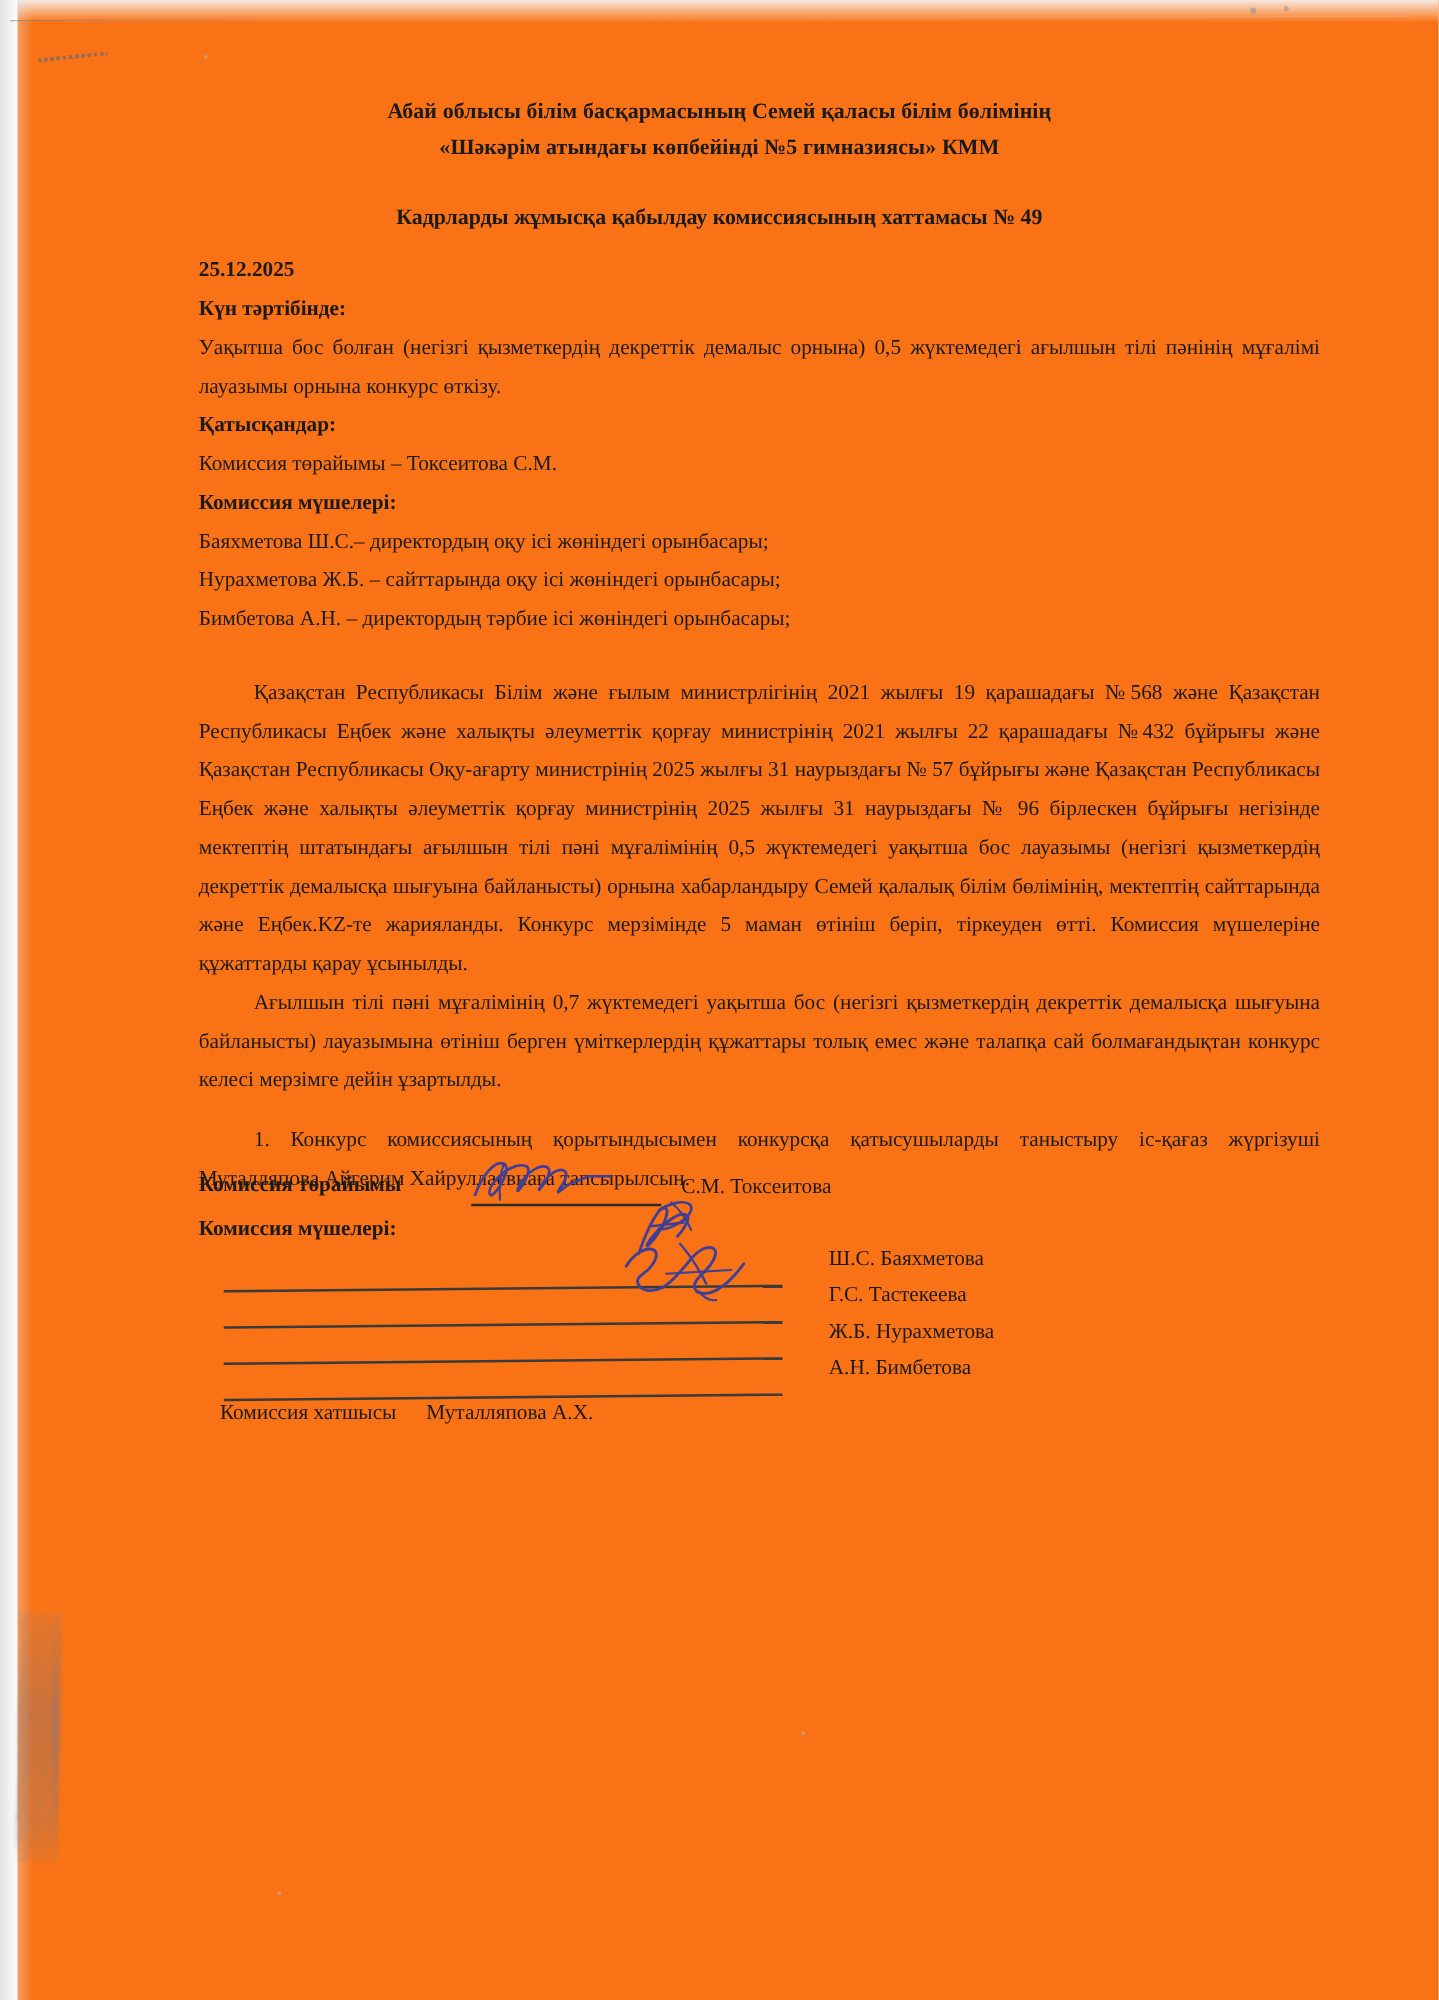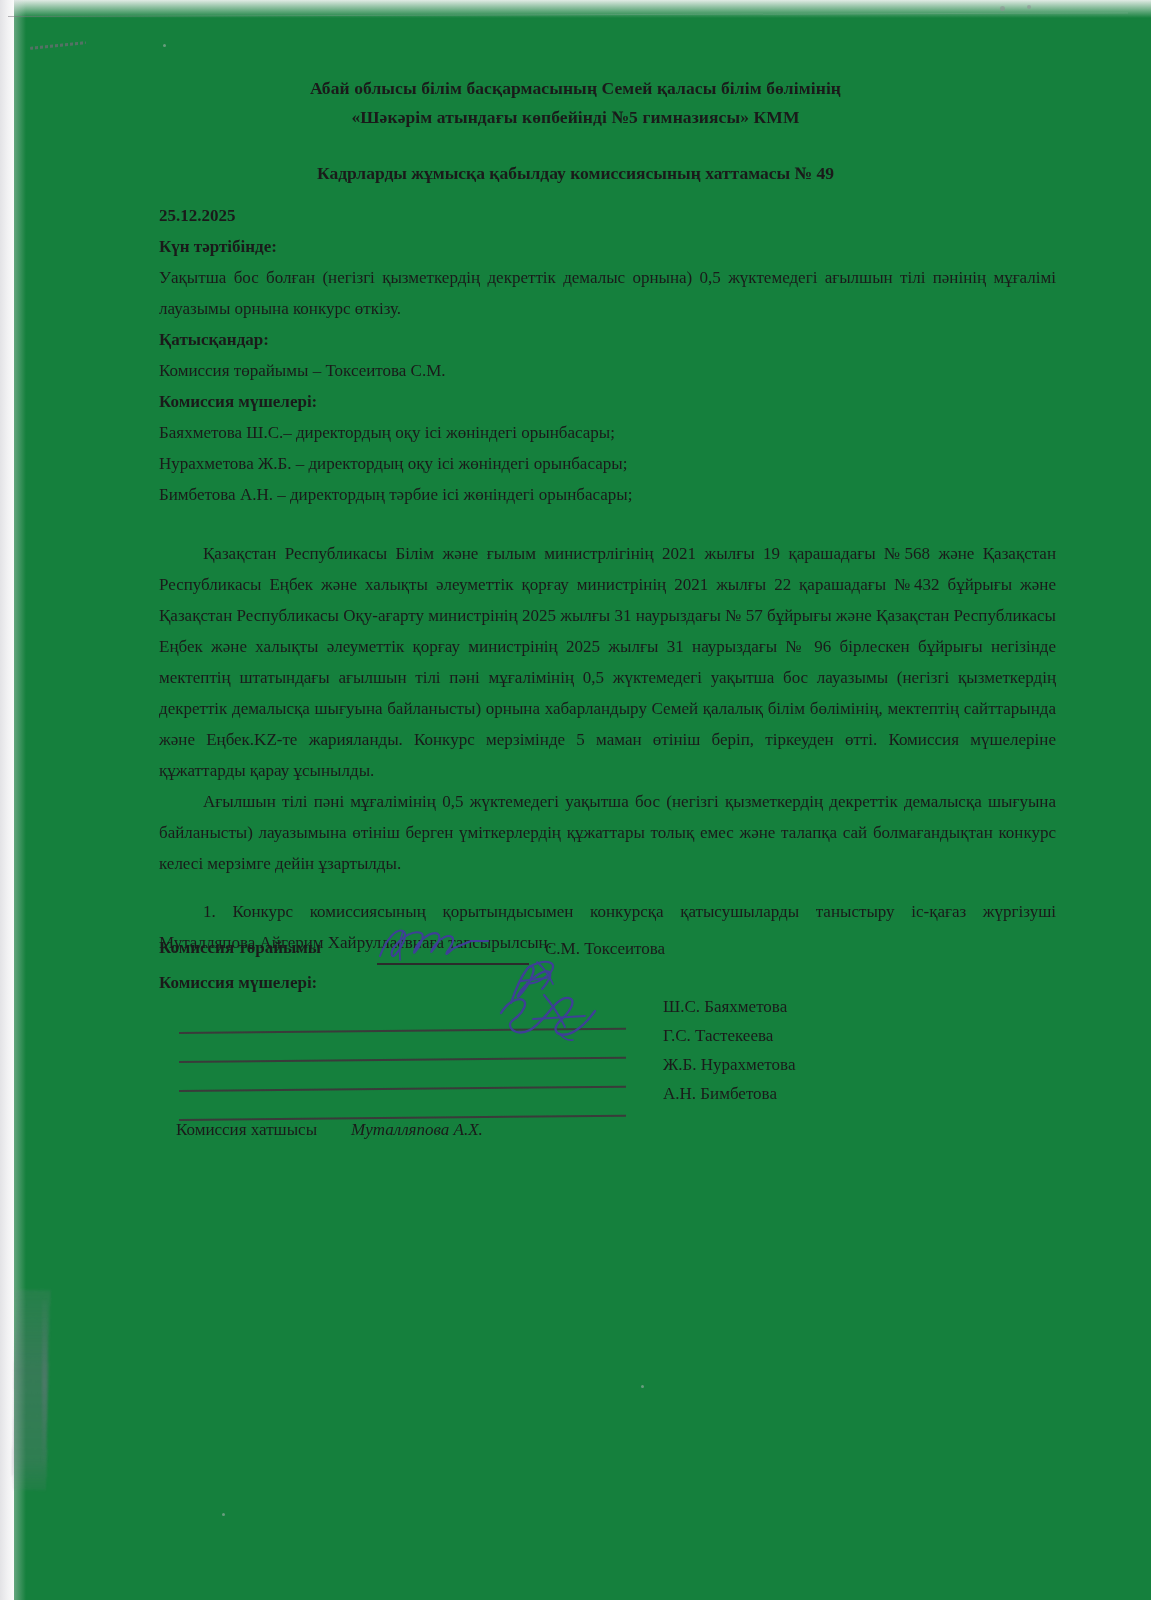--- a/index.html
+++ b/index.html
@@ -9,21 +9,21 @@
     background:#ffffff;
     font-family:"Liberation Serif","DejaVu Serif",serif;
     color:#1a1a1a;
     overflow:hidden;
     position:relative;
   }
 
   
   #page{
     position:absolute;inset:0;
-    background:#15803d;
+    background:#f97316;
   }
   
   #page:before{
     content:"";position:absolute;inset:0;
     background:
       linear-gradient(90deg,rgba(225,225,228,.85) 0px,rgba(249,249,249,0) 26px),
       linear-gradient(180deg,rgba(246,246,246,.9) 0px,rgba(255,255,255,0) 18px);
     pointer-events:none;
   }
   
@@ -96,21 +96,21 @@
   .members-label{font-weight:bold;margin-top:3px;display:block;}
 
   .mem-rows{position:relative;margin-top:10px;height:116px;}
   .mem-rule{
     position:absolute;left:20px;width:447px;height:1.5px;background:#3a3a3a;
     transform-origin:left center;
   }
   .mem-name{position:absolute;left:484px;white-space:nowrap;padding-left:20px;}
 
   .secretary{position:absolute;left:176px;top:1120px;font-size:17px;}
-  .secretary .sec-name{margin-left:34px;font-style:italic;}
+  .secretary .sec-name{margin-left:24px;}
 
   
   .ink{position:absolute;pointer-events:none;}
   .ink svg{display:block;overflow:visible;}
   .ink path{fill:none;stroke:#3f3f97;stroke-linecap:round;stroke-linejoin:round;}
 </style>
 </head>
 <body>
 
 <div id="page">
@@ -139,27 +139,27 @@
       <div class="date">25.12.2025</div>
 
       <span class="lbl">Күн тәртібінде:</span>
       <p class="para">Уақытша бос болған (негізгі қызметкердің декреттік демалыс орнына) 0,5 жүктемедегі ағылшын тілі пәнінің мұғалімі лауазымы орнына конкурс өткізу.</p>
 
       <span class="lbl">Қатысқандар:</span>
       <p class="para nojust">Комиссия төрайымы – Токсеитова С.М.</p>
 
       <span class="lbl">Комиссия мүшелері:</span>
       <p class="para nojust">Баяхметова Ш.С.– директордың оқу ісі жөніндегі орынбасары;</p>
-      <p class="para nojust">Нурахметова Ж.Б. – директордың оқу ісі жөніндегі орынбасары;</p>
+      <p class="para nojust">Нурахметова Ж.Б. – сайттарында оқу ісі жөніндегі орынбасары;</p>
       <p class="para nojust">Бимбетова А.Н. – директордың тәрбие ісі жөніндегі орынбасары;</p>
 
       <div class="gap-lg"></div>
 
       <p class="para indent">Қазақстан Республикасы Білім және ғылым министрлігінің 2021 жылғы 19 қарашадағы №568 және Қазақстан Республикасы Еңбек және халықты әлеуметтік қорғау министрінің 2021 жылғы 22 қарашадағы №432 бұйрығы және Қазақстан Республикасы Оқу-ағарту министрінің 2025 жылғы 31 наурыздағы № 57 бұйрығы және Қазақстан Республикасы Еңбек және халықты әлеуметтік қорғау министрінің 2025 жылғы 31 наурыздағы № 96 бірлескен бұйрығы негізінде мектептің штатындағы ағылшын тілі пәні мұғалімінің 0,5 жүктемедегі уақытша бос лауазымы (негізгі қызметкердің декреттік демалысқа шығуына байланысты) орнына хабарландыру Семей қалалық білім бөлімінің, мектептің сайттарында және Еңбек.KZ-те жарияланды. Конкурс мерзімінде 5 маман өтініш беріп, тіркеуден өтті. Комиссия мүшелеріне құжаттарды қарау ұсынылды.</p>
-      <p class="para indent">Ағылшын тілі пәні мұғалімінің 0,5 жүктемедегі уақытша бос (негізгі қызметкердің декреттік демалысқа шығуына байланысты) лауазымына өтініш берген үміткерлердің құжаттары толық емес және талапқа сай болмағандықтан конкурс келесі мерзімге дейін ұзартылды.</p>
+      <p class="para indent">Ағылшын тілі пәні мұғалімінің 0,7 жүктемедегі уақытша бос (негізгі қызметкердің декреттік демалысқа шығуына байланысты) лауазымына өтініш берген үміткерлердің құжаттары толық емес және талапқа сай болмағандықтан конкурс келесі мерзімге дейін ұзартылды.</p>
 
       <div class="gap-md"></div>
 
       <p class="para indent">1. Конкурс комиссиясының қорытындысымен конкурсқа қатысушыларды таныстыру іс-қағаз жүргізуші Муталляпова Айгерим Хайруллаевнаға тапсырылсын.</p>
 
     </div>
 
     <div class="sig-block">
 
       <div class="sig-chair">

